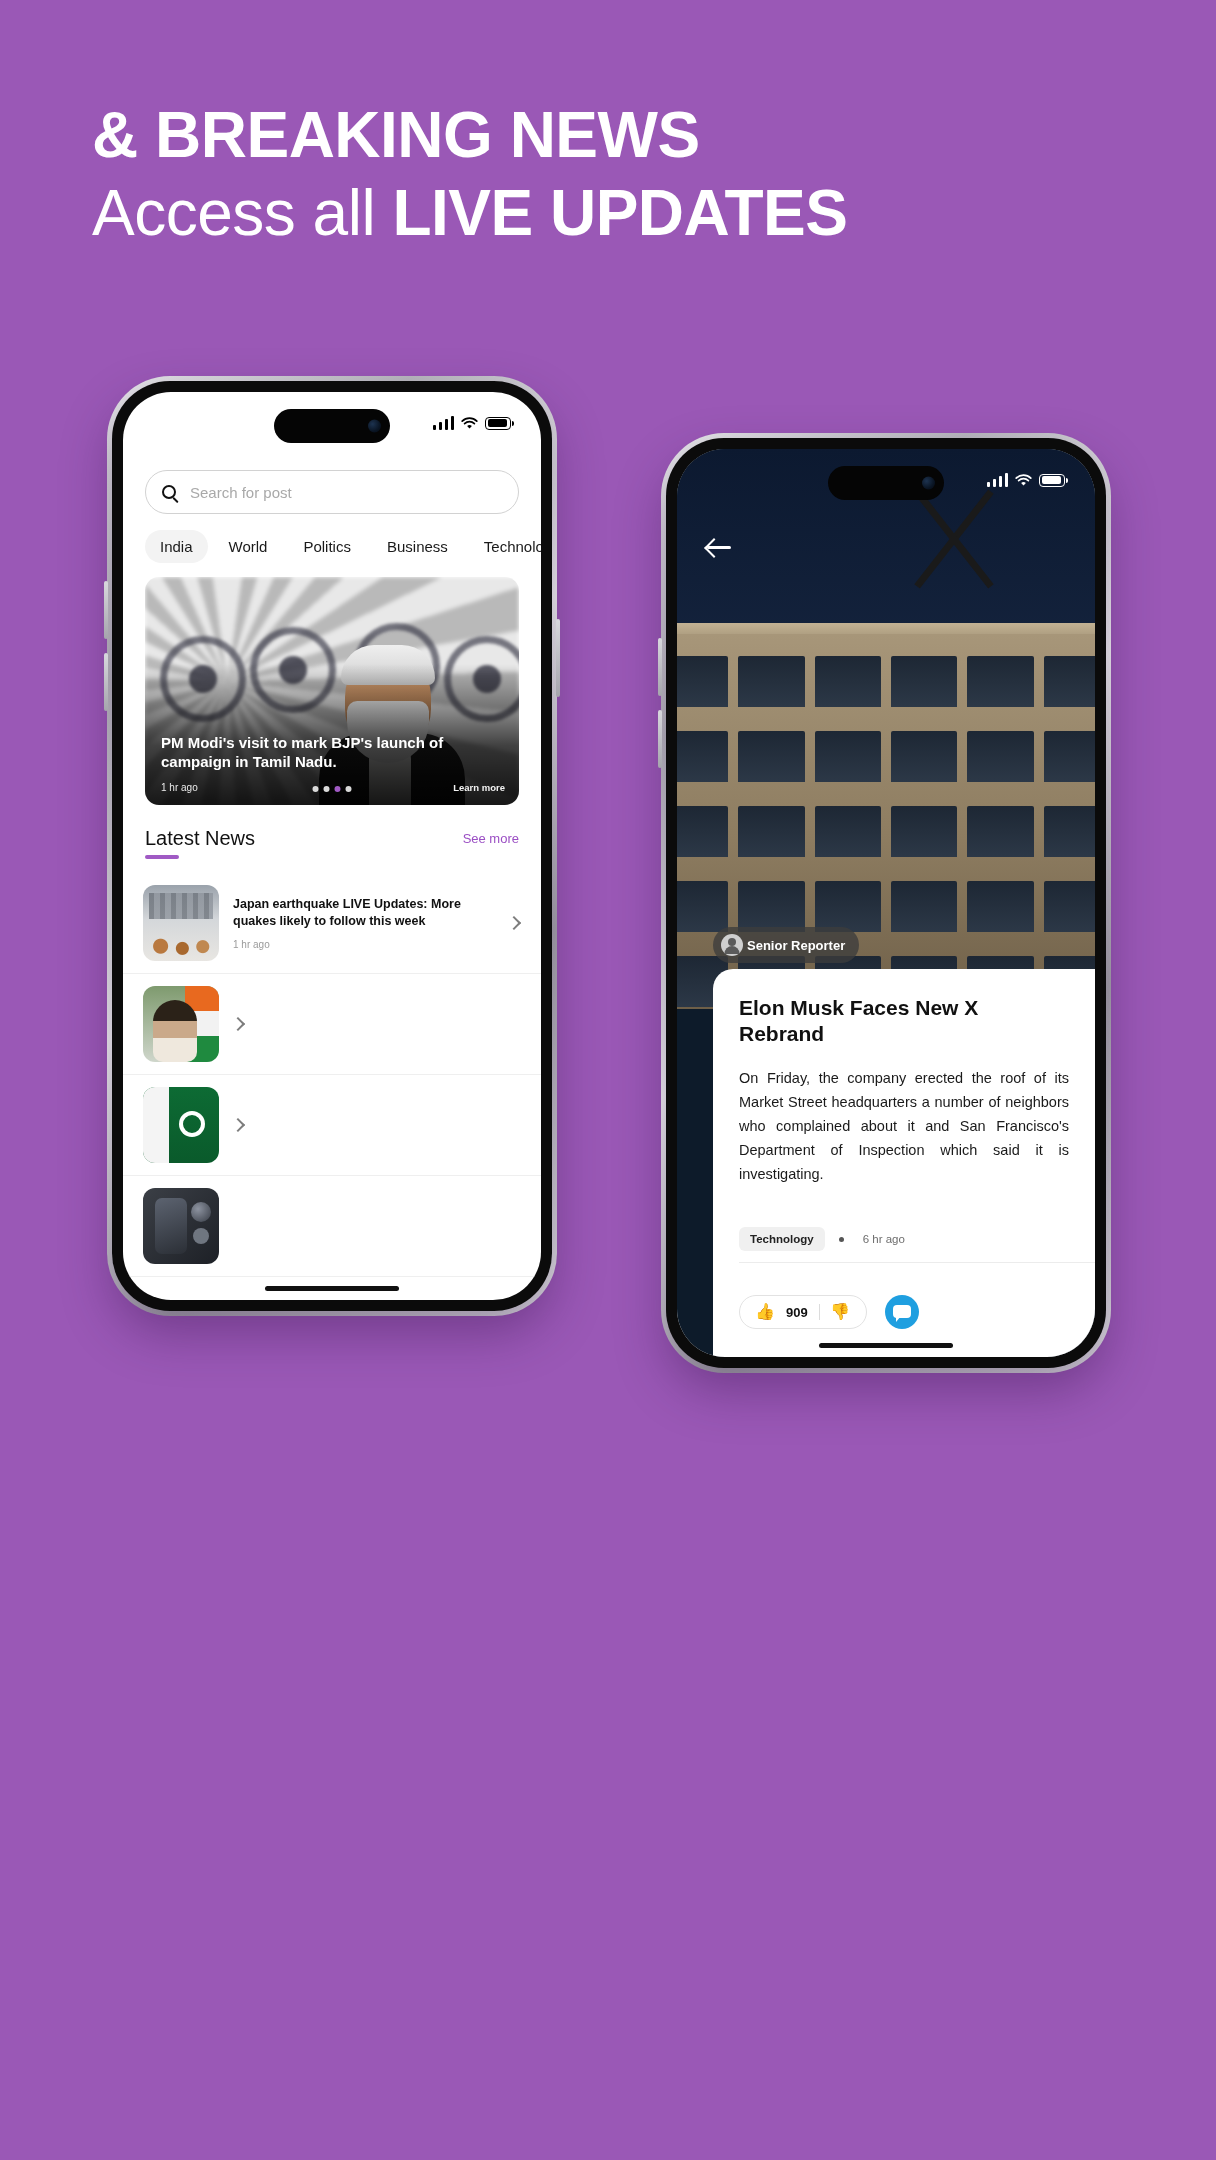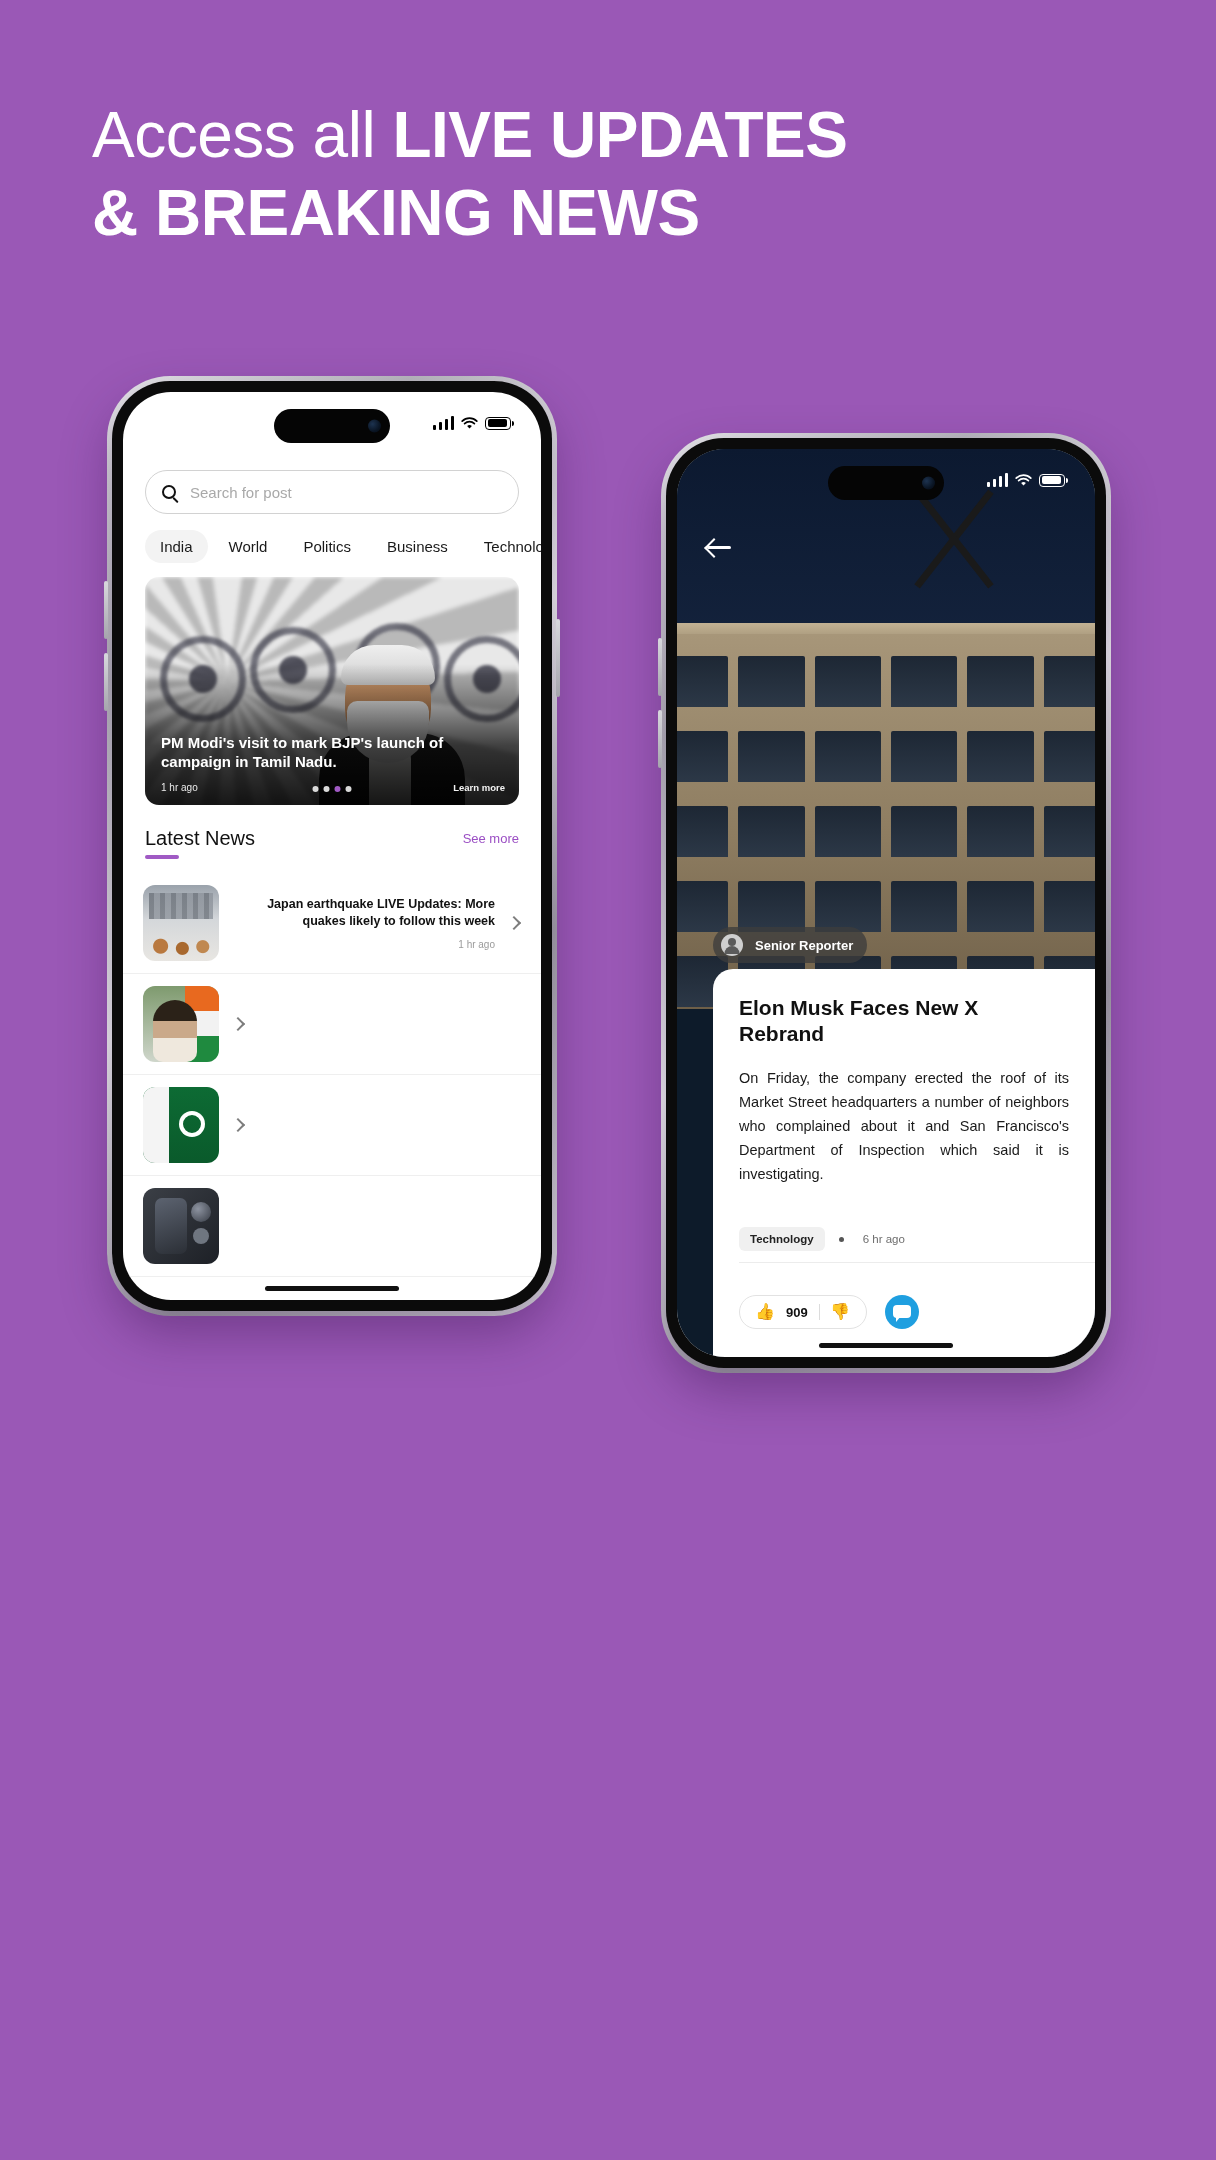--- a/index.html
+++ b/index.html
@@ -277,21 +277,21 @@
 
   .news-list { margin-top: 14px; }
   .news-item {
     display:flex; align-items: center; gap: 14px;
     padding: 12px 20px; border-bottom: 1px solid #efefef;
   }
   .thumb {
     width: 76px; height: 76px; border-radius: 12px; flex:none;
     overflow:hidden; position: relative; background:#ccc;
   }
-  .news-body { flex:1; min-width: 0; text-align: right; }
+  .news-body { flex:1; min-width: 0; }
   .news-title {
     font-size: 12.5px; font-weight: 700; color:#111; line-height: 1.33;
   }
   .news-time { font-size: 10px; color:#9b9b9b; margin-top: 9px; }
   .chev {
     width:10px; height:10px; flex:none; margin-right: 2px;
     border-right: 2px solid #7d7d7d; border-top: 2px solid #7d7d7d;
     transform: rotate(45deg);
   }
 
@@ -369,21 +369,21 @@
     position:absolute; left: 50%; top:0; width: 7px; height: 100%;
     background: #1a1a1a; transform-origin: center;
   }
   .art-x i:nth-child(1){ transform: translateX(-50%) rotate(38deg); }
   .art-x i:nth-child(2){ transform: translateX(-50%) rotate(-38deg); }
 
   .reporter-pill {
     position:absolute; left: 36px; bottom: 46px;
     background: rgba(60,60,60,0.78);
     border-radius: 18px; padding: 7px 14px 7px 8px;
-    display:flex; align-items:center; gap: 12px;
+    display:flex; align-items:center; gap: 4px;
     color:#fff; font-size: 13px; font-weight: 600;
   }
   .avatar-dot {
     width: 22px; height: 22px; border-radius:50%;
     background:#cfcfcf; position:relative; flex:none;
   }
   .avatar-dot::before {
     content:""; position:absolute; left:50%; top:4px; transform:translateX(-50%);
     width:8px; height:8px; border-radius:50%; background:#5b5b5b;
   }
@@ -454,24 +454,24 @@
   }
   .comment-ico::after {
     content:""; position:absolute; left:11px; top:21px;
     border-left:5px solid #fff; border-bottom:6px solid transparent;
   }
 </style>
 </head>
 <body>
 
 <div class="headline">
+  <span class="ln bold">&amp; BREAKING NEWS</span>
   <span class="ln">
     <span class="light">Access all </span><span class="bold">LIVE UPDATES</span>
   </span>
-  <span class="ln bold">&amp; BREAKING NEWS</span>
 </div>
 
 <div class="phone" id="phone-left">
   <div class="bezel-outer"></div>
   <div class="side-btn" style="left:-8px;  top:200px; width:4px; height:58px;"></div>
   <div class="side-btn" style="left:-8px; top:272px; width:4px; height:58px;"></div>
   <div class="side-btn" style="right:-8px; top:238px; width:4px; height:78px;"></div>
 
   <div class="screen">
     <div class="island">

